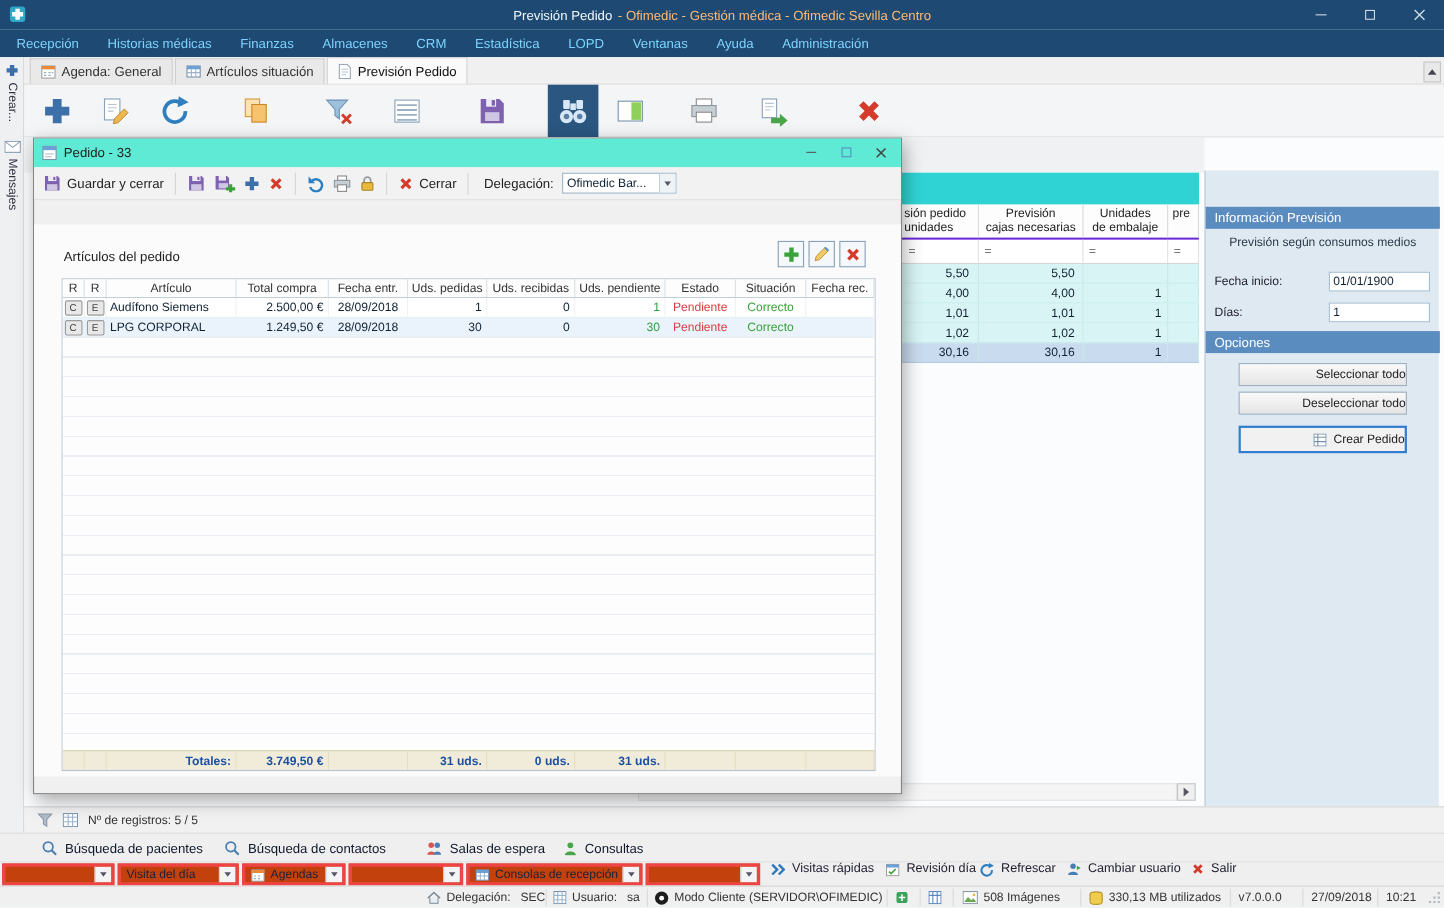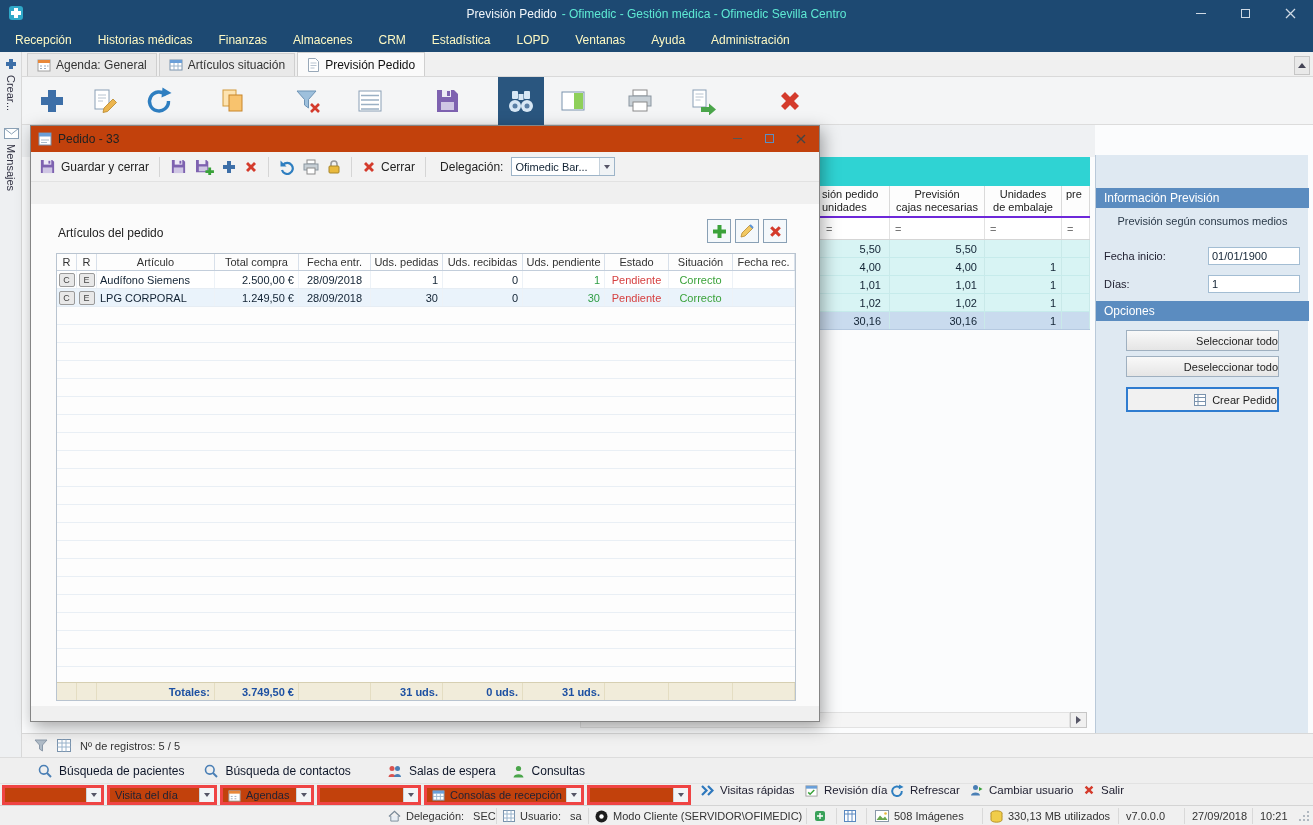--- a/index.html
+++ b/index.html
@@ -3,29 +3,29 @@
 <meta charset="utf-8">
 <style>
 *{margin:0;padding:0;box-sizing:border-box}
 html,body{width:1313px;height:825px}
 body{position:relative;overflow:hidden;background:#f0f0f0;font-family:"Liberation Sans","DejaVu Sans",sans-serif;font-size:12px;color:#222}
 svg{display:block}
 
 .titlebar{position:absolute;left:0;top:0;width:1313px;height:27px;background:#1d4972}
 .title-center{position:absolute;left:50%;top:0;height:27px;transform:translateX(-50%);display:flex;align-items:center;white-space:nowrap}
 .title-center .t1{color:#f2f6fa}
-.title-center .t2{color:#5eead4;margin-left:5px}
+.title-center .t2{color:#fdba74;margin-left:5px}
 .app-icon{position:absolute;left:8px;top:5px}
 .win-controls{position:absolute;right:0;top:0;height:27px;display:flex}
 .wc{width:45px;height:27px;display:flex;align-items:center;justify-content:center}
 .glyph-min{width:10px;height:1px;background:#cfd9e4}
 .glyph-max{width:9px;height:9px;border:1px solid #cfd9e4}
 
 .menubar{position:absolute;left:0;top:27px;width:1313px;height:25px;background:#1d4972;display:flex;align-items:center;padding-left:2px}
-.menu-item{padding:0 13px;color:#fef9c3;height:25px;display:flex;align-items:center;cursor:default}
+.menu-item{padding:0 13px;color:#7dd3fc;height:25px;display:flex;align-items:center;cursor:default}
 
 .tabbar{position:absolute;left:22px;top:52px;width:1291px;height:25px;background:#f0f0f0;border-bottom:1px solid #d9d9d9;display:flex;align-items:flex-end;padding-left:5px}
 .doc-tab{height:23px;display:flex;align-items:center;gap:5px;padding:0 9px;background:#e9e9e9;border:1px solid #cfcfcf;border-bottom:none;margin-right:2px;color:#333;white-space:nowrap}
 .doc-tab.active{background:#fafafa;height:24px;color:#111}
 .tabscroll{position:absolute;left:1294px;top:56px;width:16px;height:19px;background:#e9e9e9;border:1px solid #c6c6c6;display:flex;align-items:center;justify-content:center}
 
 .toolbar{position:absolute;left:22px;top:77px;width:1291px;height:48px;background:#f4f5f6;border-bottom:1px solid #dcdcdc}
 .tb-btn{position:absolute;top:2px;width:44px;height:44px;display:flex;align-items:center;justify-content:center}
 .tb-btn.dark{top:0;width:46px;height:48px;background:#2a567f}
 
@@ -57,21 +57,21 @@
 
 .side-panel{position:absolute;left:1095px;top:155px;width:213px;height:578px;background:#dfe9f2;border-left:1px solid #b9c9d9}
 .panel-h{position:absolute;left:0;width:213px;height:20px;background:#5b8cc0;color:#fff;display:flex;align-items:center;padding-left:8px}
 .panel-sub{position:absolute;left:0;top:60px;width:213px;text-align:center;font-size:11px;color:#2b3a49}
 .pfield-label{position:absolute;left:8px;font-size:11px;color:#223}
 .pfield-input{position:absolute;left:112px;width:92px;height:18px;background:#fff;border:1px solid #a3bdd3;font-size:11px;padding:0 3px;display:flex;align-items:center;color:#123}
 .pbtn{position:absolute;left:30px;width:153px;height:21px;background:linear-gradient(#f9f9f9,#e5e5e5);border:1px solid #9fb0c0;display:flex;align-items:center;justify-content:flex-end;font-size:11px;color:#222;gap:6px}
 .pbtn.primary{height:25px;border:2px solid #2f7cd0;background:#f1f1f1}
 
 .dialog{position:absolute;left:30px;top:125px;width:790px;height:597px;background:#f0f0f0;border:1px solid #858585;box-shadow:3px 5px 16px rgba(0,0,0,.35);z-index:20}
-.dlg-titlebar{position:absolute;left:0;top:0;width:100%;height:26px;background:#c2410c;display:flex;align-items:center;padding-left:7px;gap:6px;color:#222}
+.dlg-titlebar{position:absolute;left:0;top:0;width:100%;height:26px;background:#5eead4;display:flex;align-items:center;padding-left:7px;gap:6px;color:#222}
 .dlg-controls{position:absolute;right:3px;top:3px;display:flex;gap:2px}
 .dwc{width:30px;height:19px;display:flex;align-items:center;justify-content:center}
 .dmin{width:9px;height:1px;background:#555}
 .dmax{width:9px;height:9px;border:1px solid #5a8fc4}
 .dlg-toolbar{position:absolute;left:0;top:26px;width:100%;height:30px;display:flex;align-items:center;padding-left:8px;gap:8px;background:#f2f2f2;border-bottom:1px solid #e2e2e2}
 .tsep{width:1px;height:20px;background:#d5d5d5;margin:0 2px;flex:none}
 .dtb-btn{display:flex;align-items:center;gap:5px;color:#222;white-space:nowrap}
 .dtb-ico{display:flex;align-items:center;justify-content:center}
 .dtb-combo{width:104px;height:19px;background:#fff;border:1px solid #9db4c8;display:flex;align-items:center;font-size:11px;color:#123}
 .dtb-combo .val{flex:1;padding-left:3px;overflow:hidden;white-space:nowrap}

